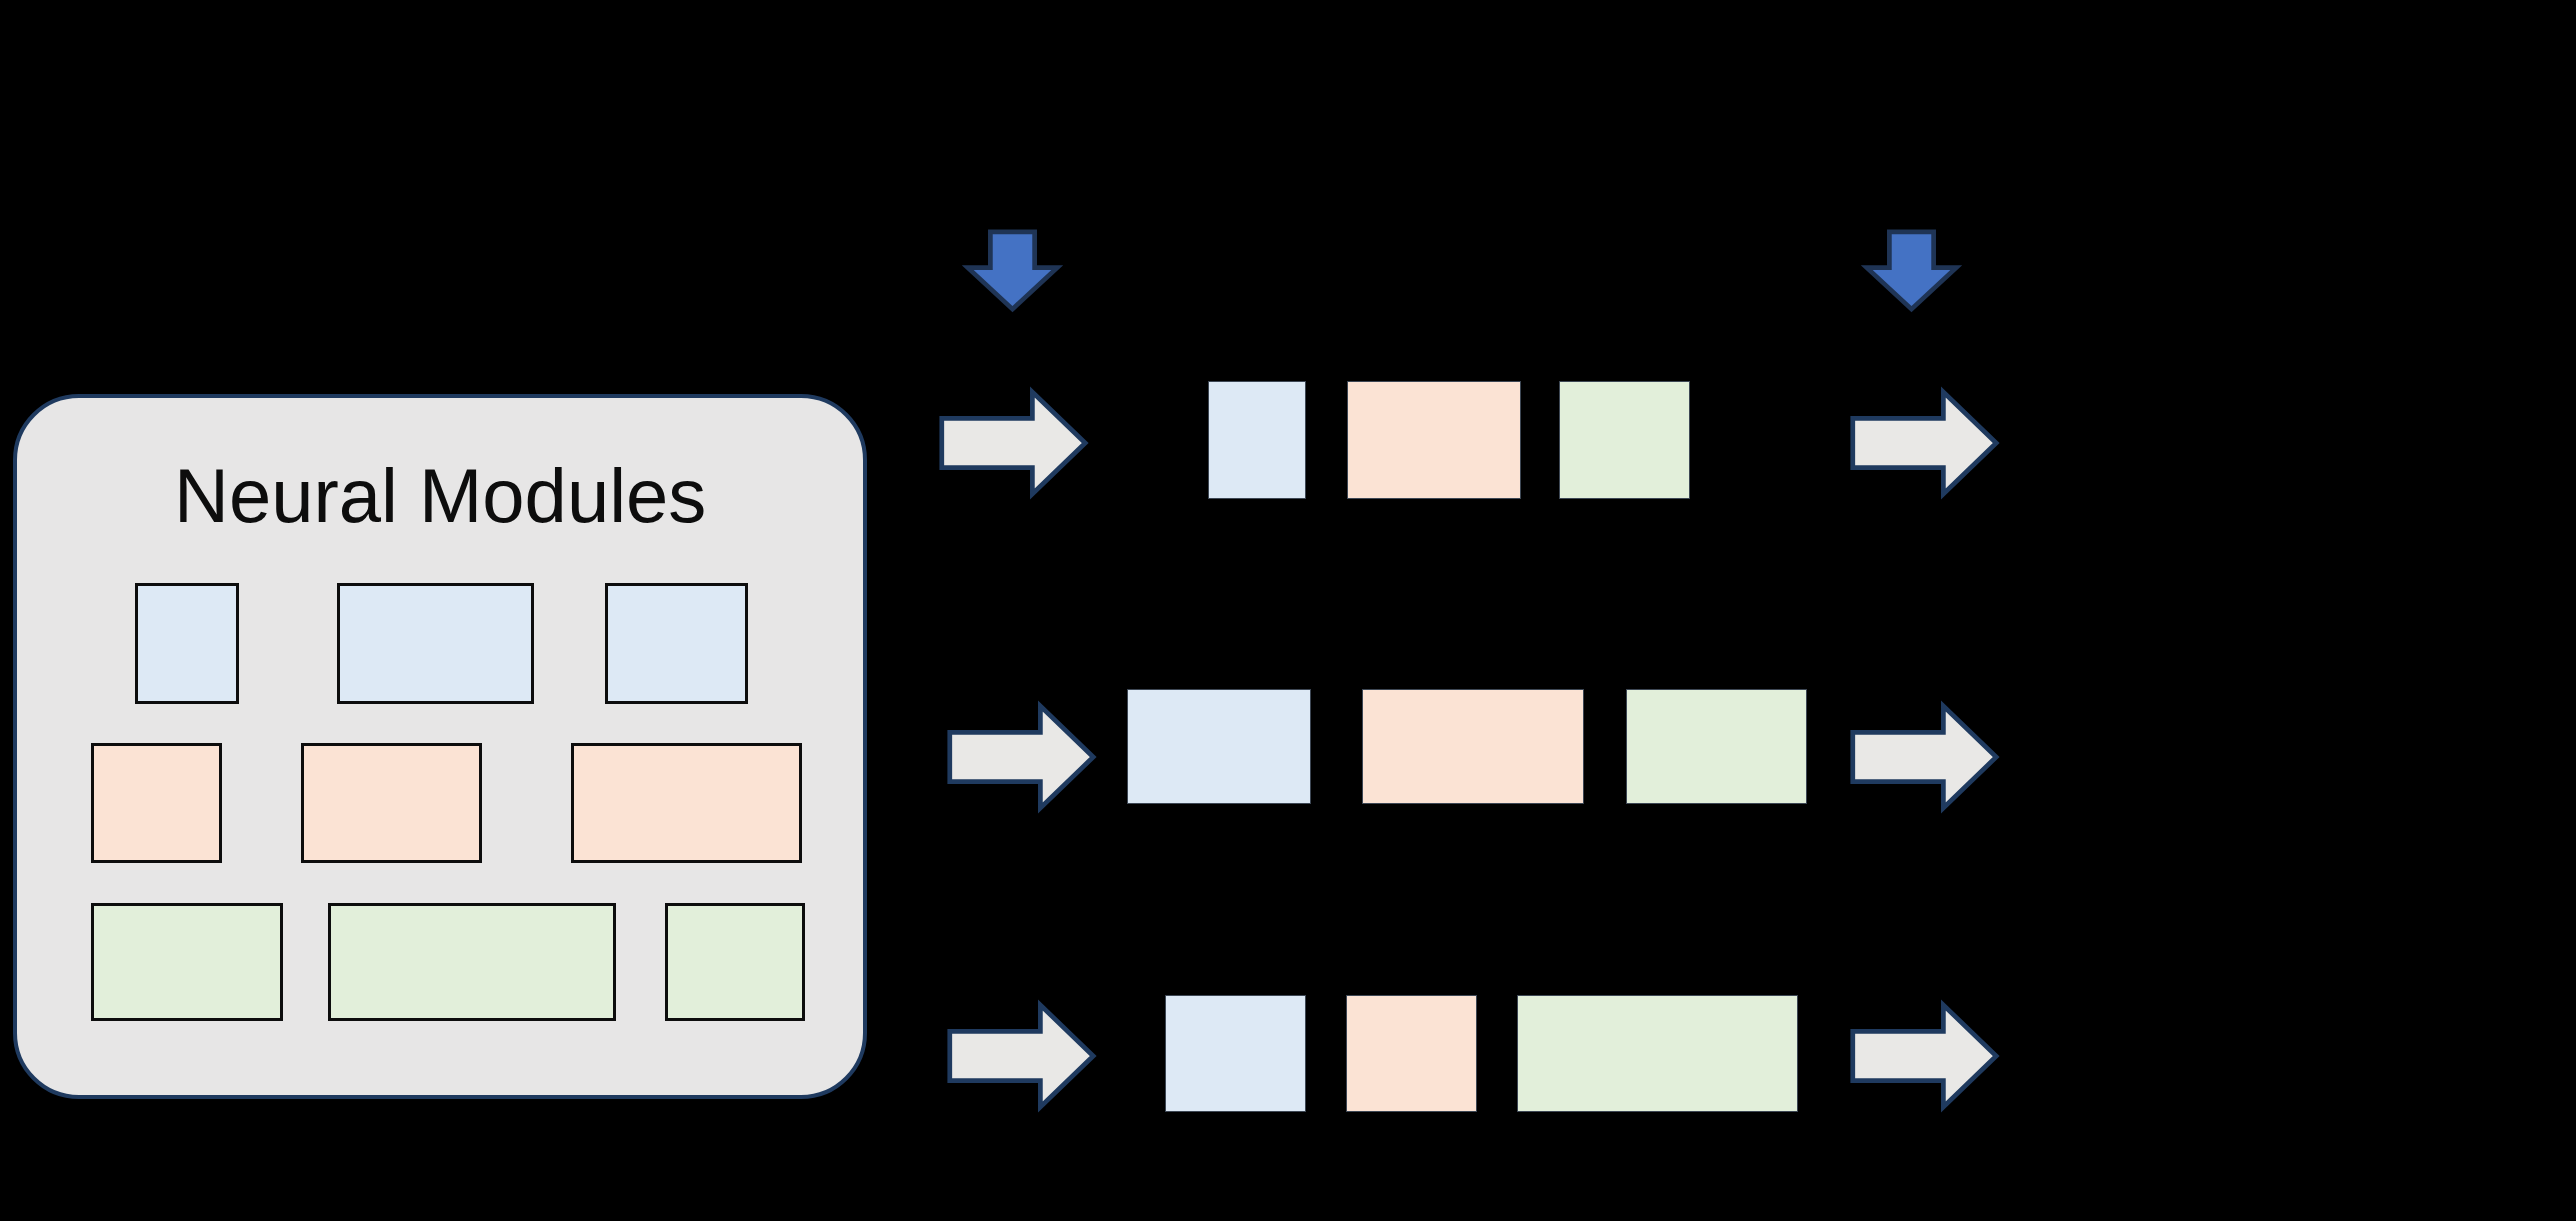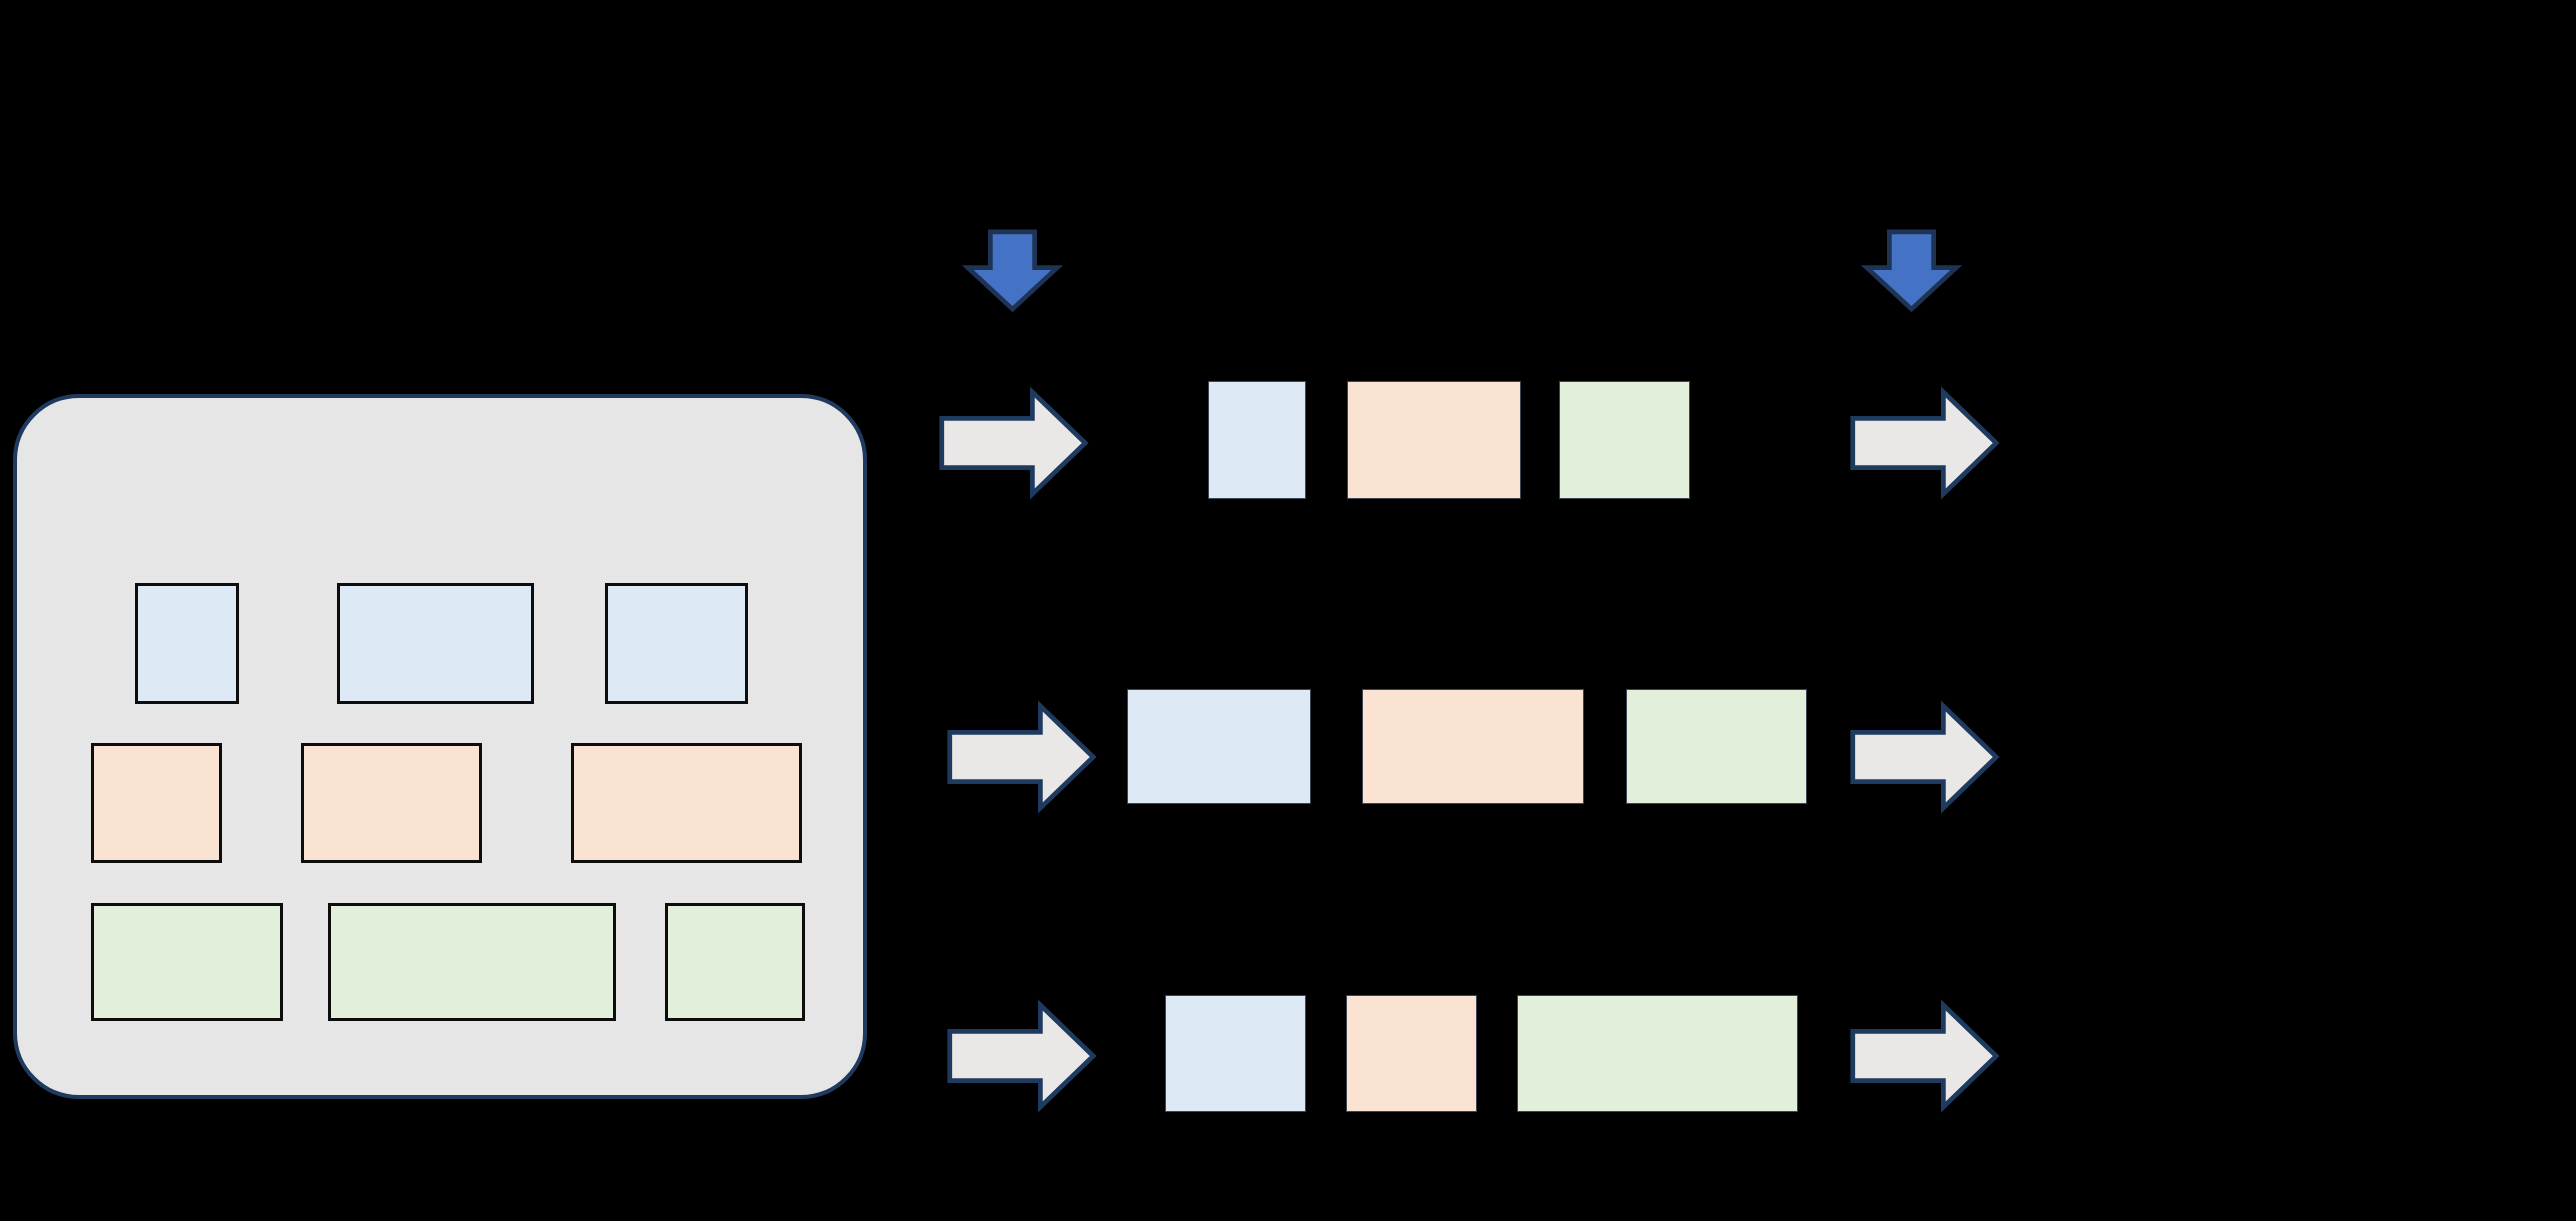--- a/index.html
+++ b/index.html
@@ -30,20 +30,21 @@
     position: absolute;
     overflow: visible;
     display: block;
   }
 </style>
 </head>
 <body>
 
 <div id="canvas" style="width: 2576px; height: 1221px; background: rgb(0, 0, 0);">
   <div id="module-box" style="left: 13.2px; top: 394px; width: 854px; height: 705px; background: rgb(231, 230, 230); border: 4.7px solid rgb(31, 58, 95); border-radius: 66px;"></div>
+  <div id="module-title" style="left: 13.2px; top: 458px; width: 854px; font-size: 76px; color: rgb(13, 13, 13);">Neural Modules</div>
 <div class="block" style="left: 135px; top: 583px; width: 104px; height: 121px; background: rgb(221, 233, 245); border: 3.8px solid rgb(13, 13, 13);"></div>
     <div class="block" style="left: 337px; top: 583px; width: 197px; height: 121px; background: rgb(221, 233, 245); border: 3.8px solid rgb(13, 13, 13);"></div>
     <div class="block" style="left: 605px; top: 583px; width: 143px; height: 121px; background: rgb(221, 233, 245); border: 3.8px solid rgb(13, 13, 13);"></div>
     <div class="block" style="left: 91px; top: 743px; width: 131px; height: 120px; background: rgb(251, 227, 212); border: 3.8px solid rgb(13, 13, 13);"></div>
     <div class="block" style="left: 301px; top: 743px; width: 181px; height: 120px; background: rgb(251, 227, 212); border: 3.8px solid rgb(13, 13, 13);"></div>
     <div class="block" style="left: 571px; top: 743px; width: 231px; height: 120px; background: rgb(251, 227, 212); border: 3.8px solid rgb(13, 13, 13);"></div>
     <div class="block" style="left: 91px; top: 903px; width: 192px; height: 118px; background: rgb(226, 239, 218); border: 3.8px solid rgb(13, 13, 13);"></div>
     <div class="block" style="left: 328px; top: 903px; width: 288px; height: 118px; background: rgb(226, 239, 218); border: 3.8px solid rgb(13, 13, 13);"></div>
     <div class="block" style="left: 665px; top: 903px; width: 140px; height: 118px; background: rgb(226, 239, 218); border: 3.8px solid rgb(13, 13, 13);"></div>
     <div class="block" style="left: 1208px; top: 381px; width: 98px; height: 118px; background: rgb(221, 233, 245); border: 1.9px solid rgb(61, 71, 84);"></div>

